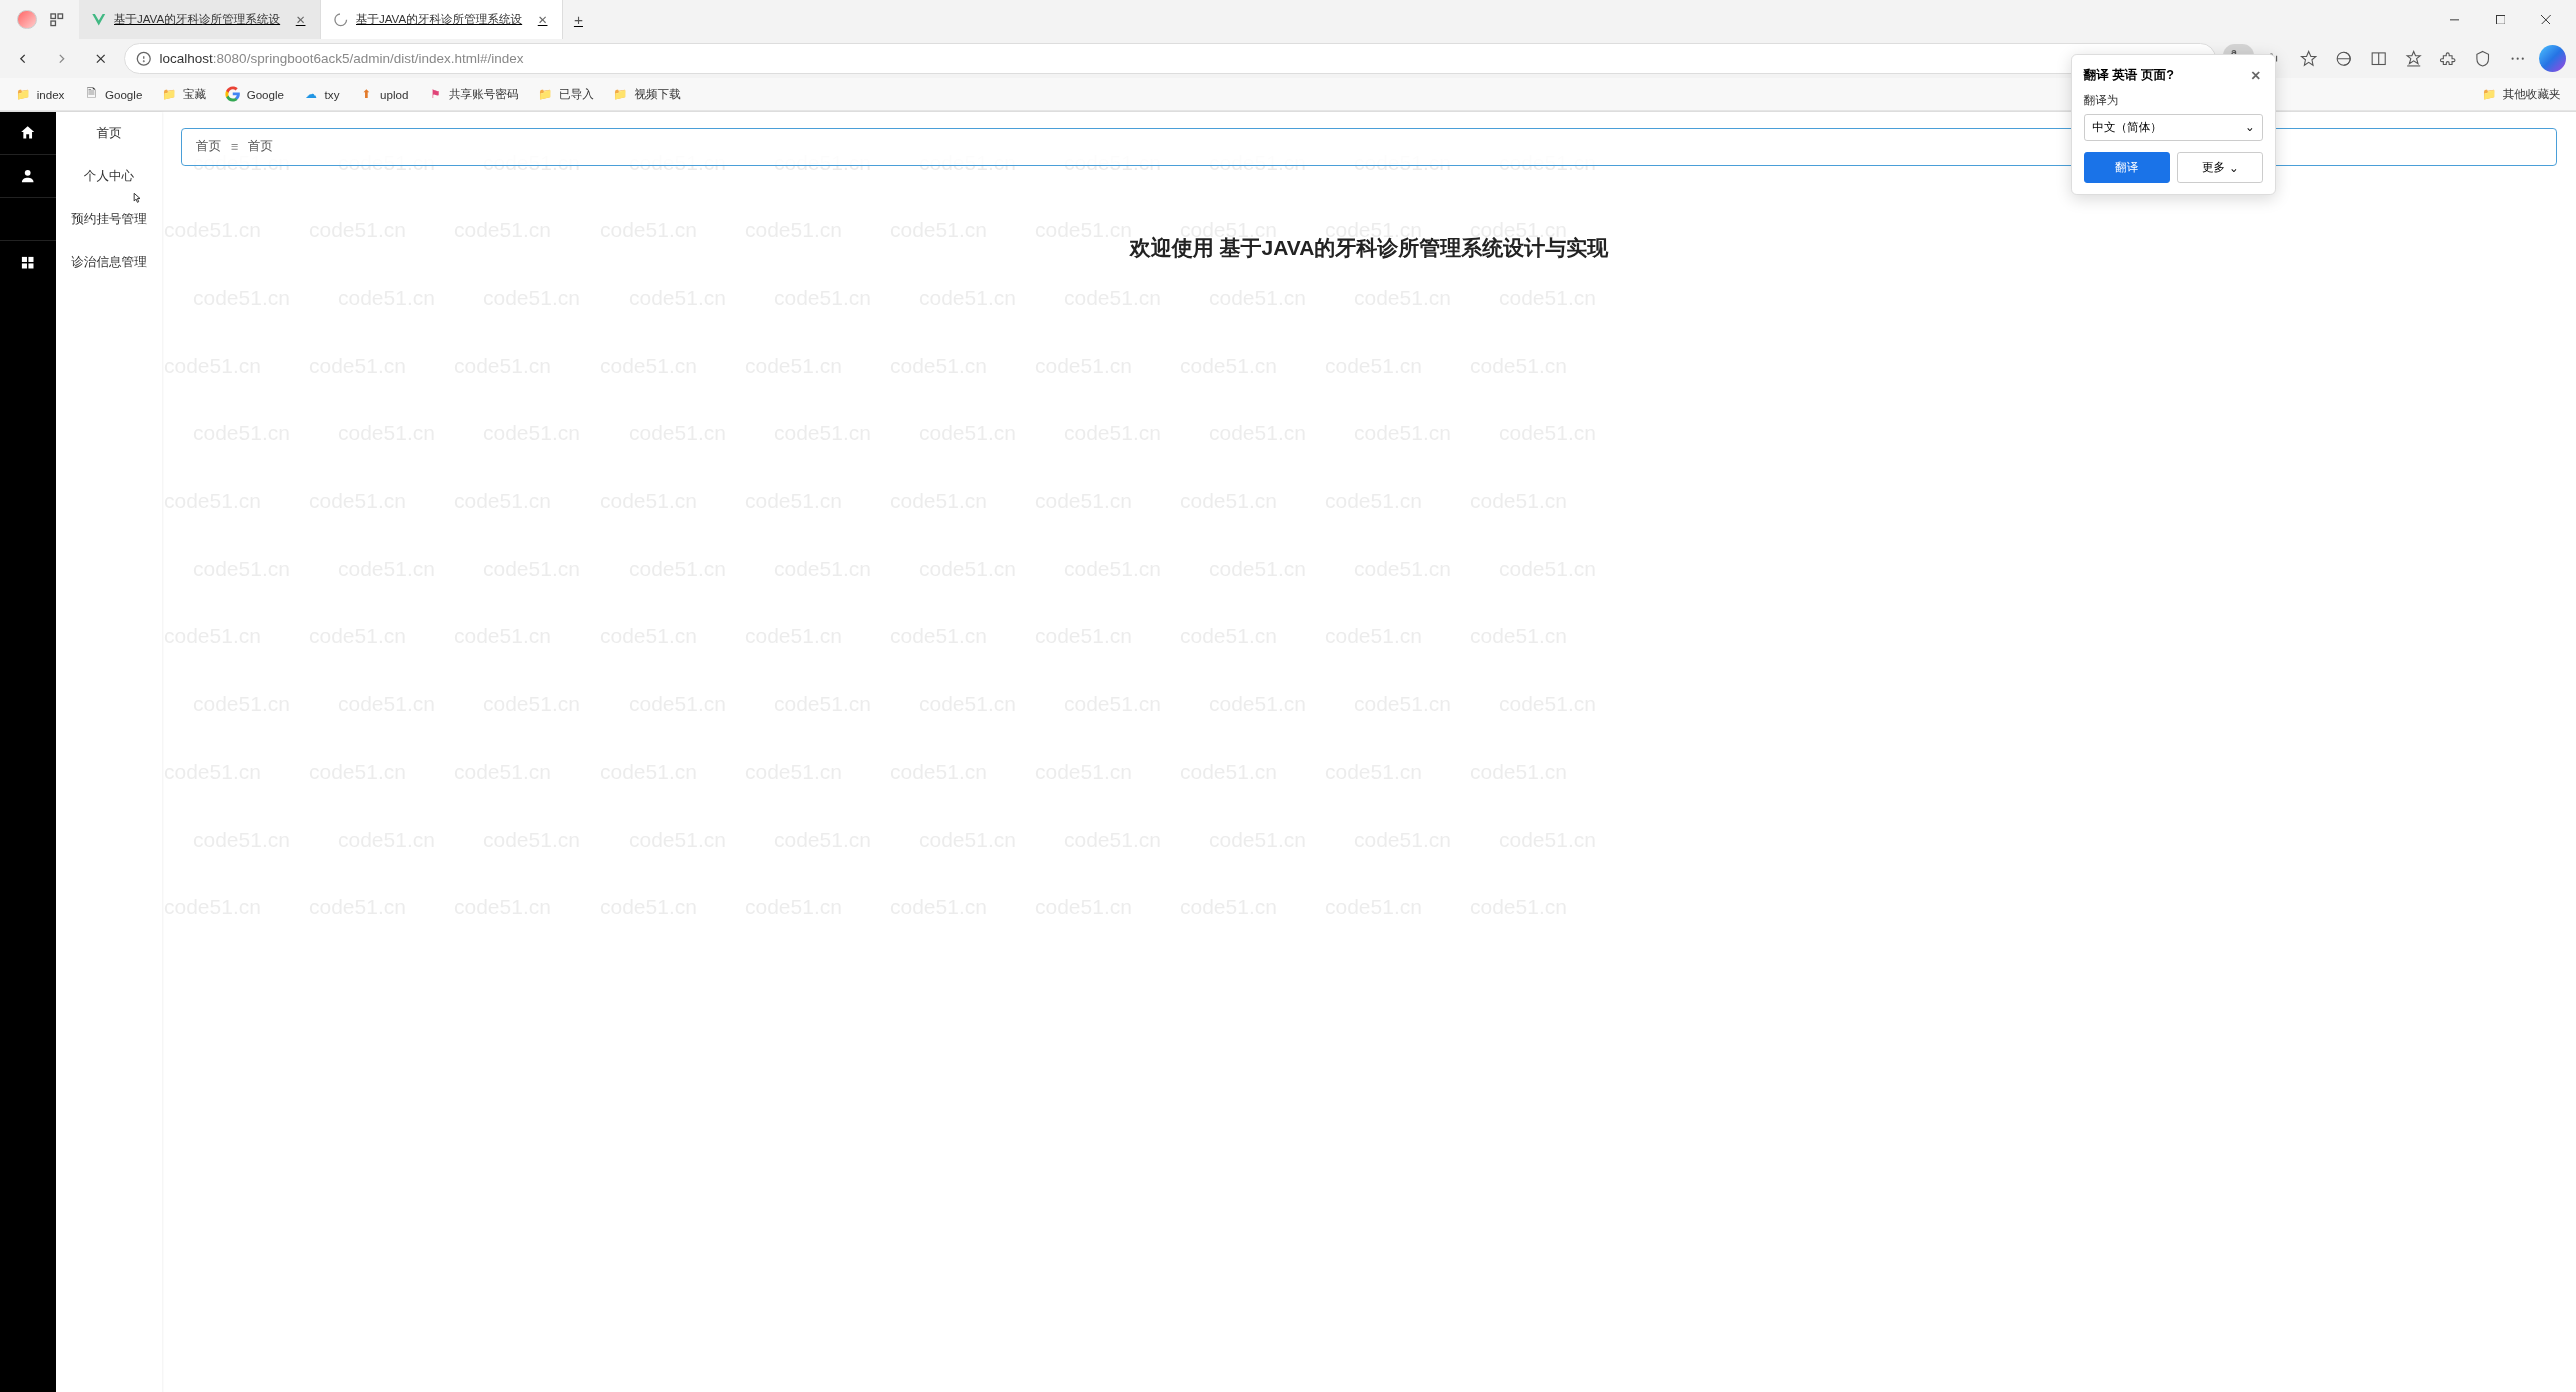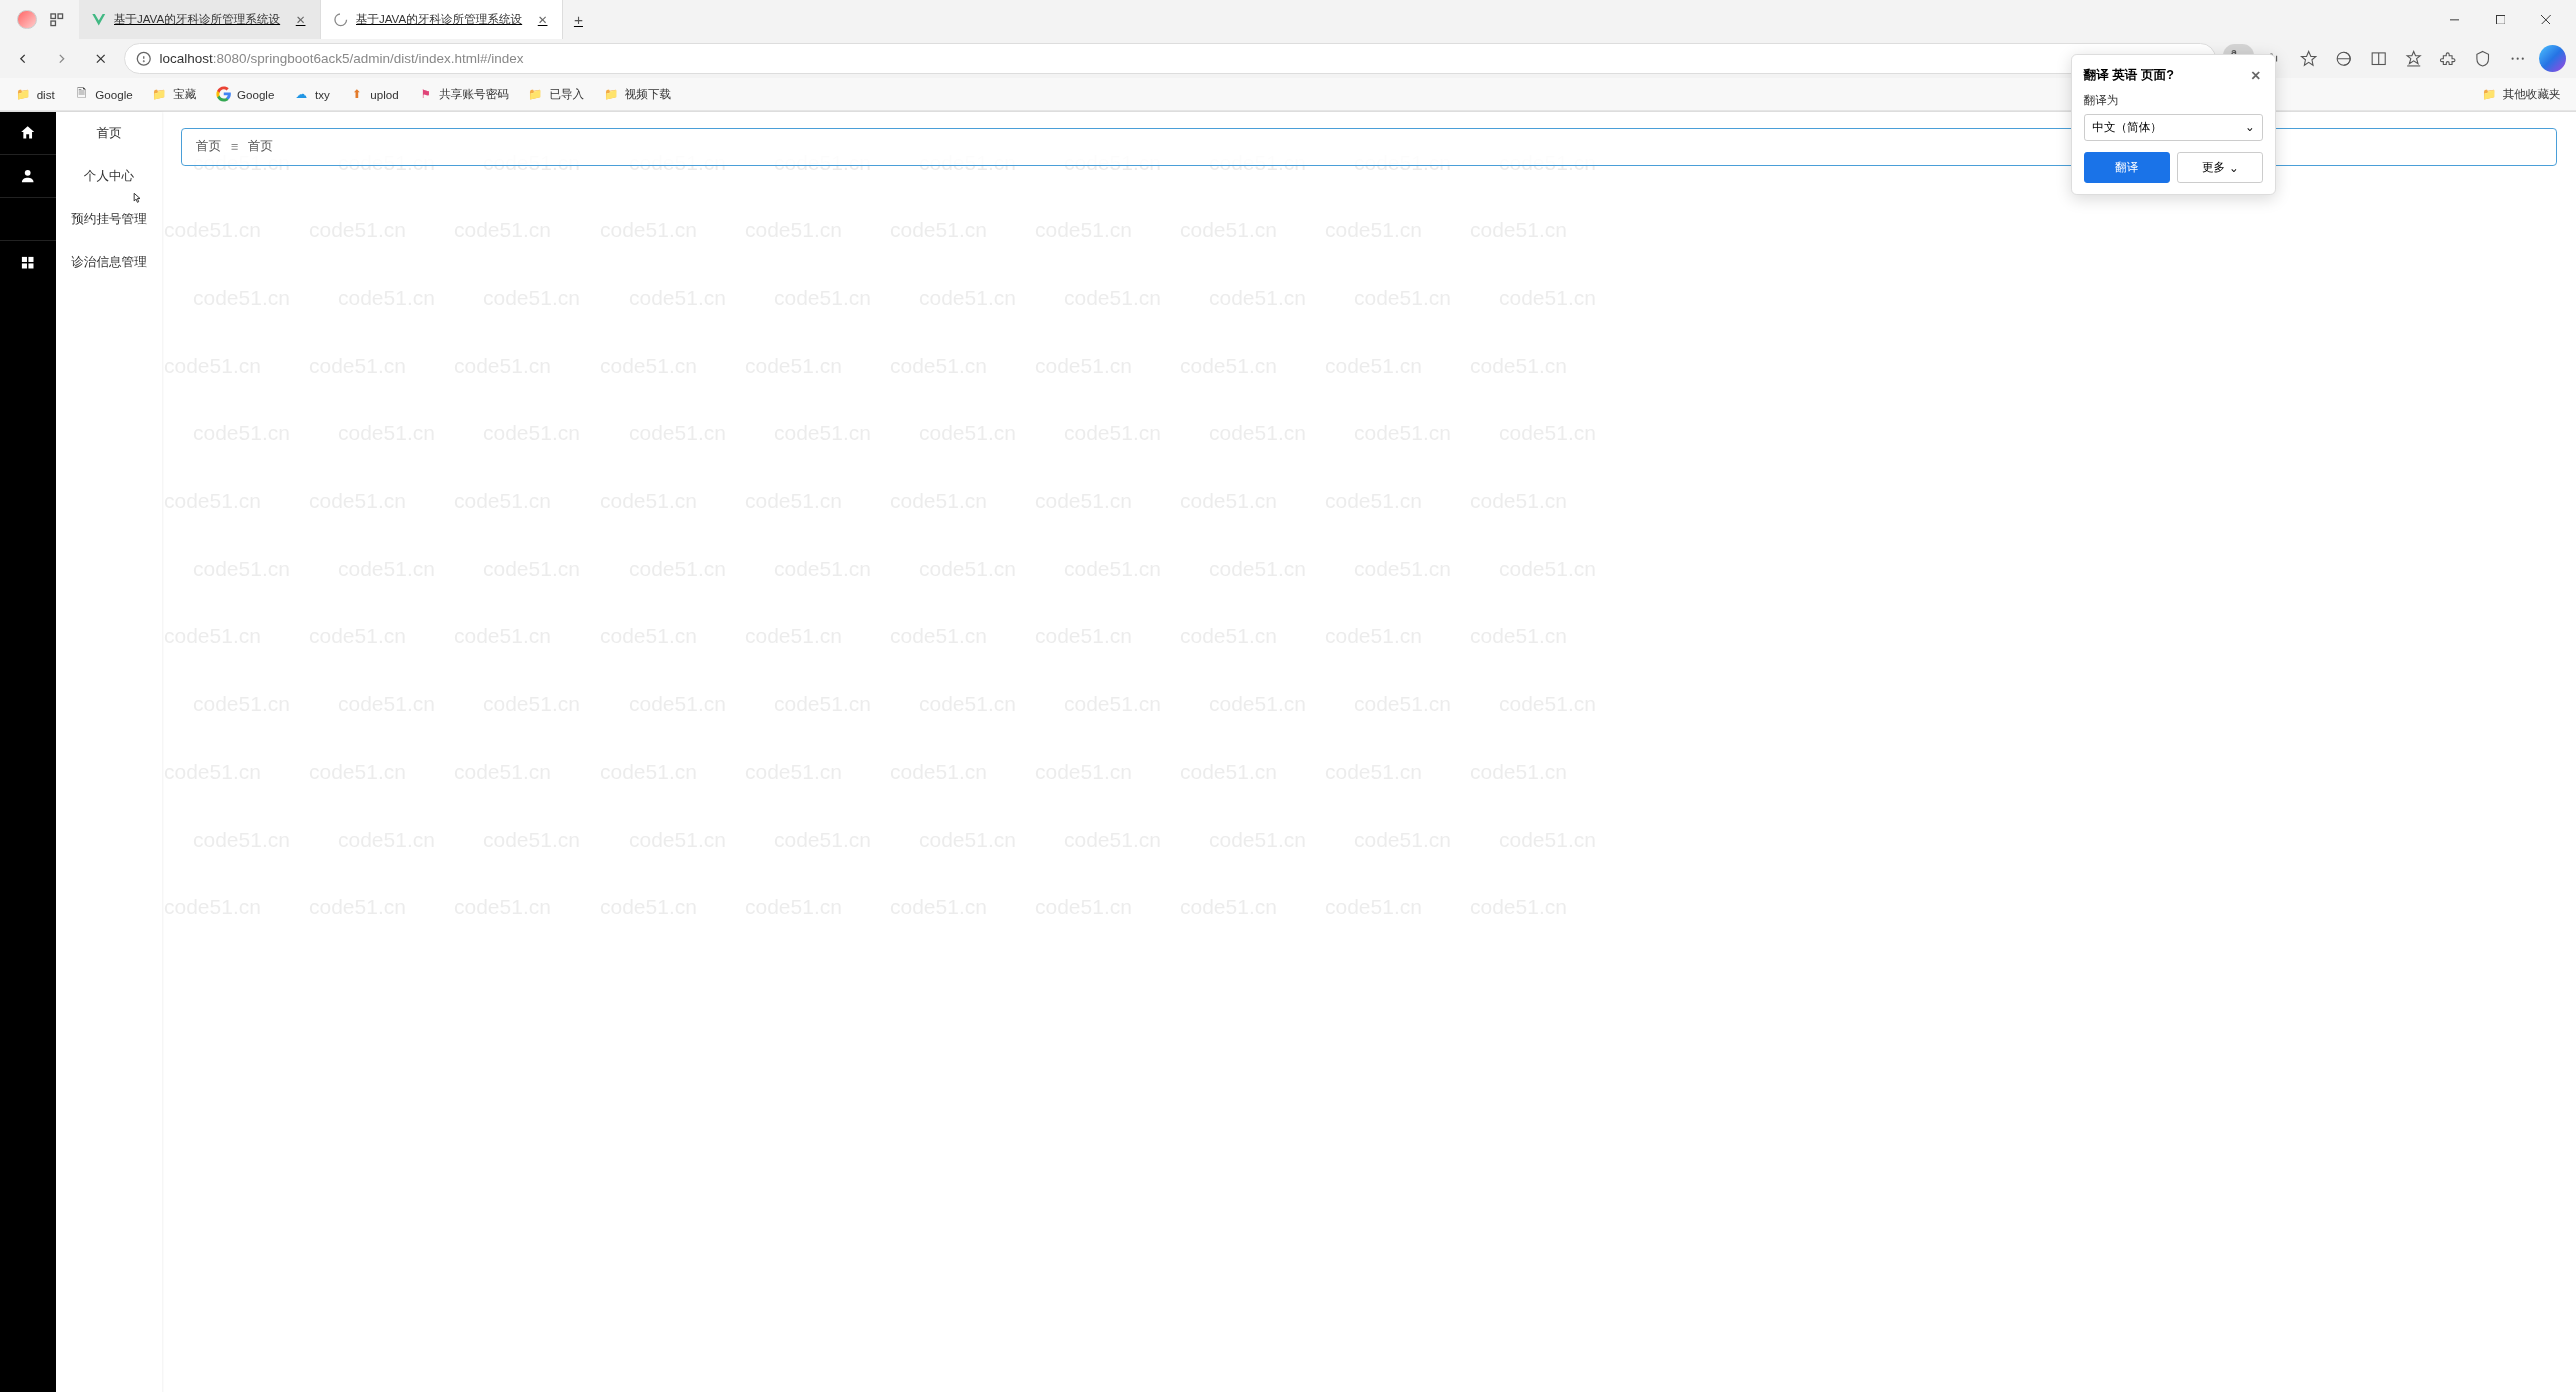--- a/index.html
+++ b/index.html
@@ -212,21 +212,21 @@
         </div>
       <div class="toolbar-icon">
           <div class="copilot-icon"></div>
         </div>
     </div>
   </div>
 
   <div class="bookmarks-bar">
     <div class="bookmark">
         <span class="bm-icon folder-icon">📁</span>
-        <span>dist</span>
+        <span>index</span>
       </div>
     <div class="bookmark">
         <span class="bm-icon">🗎</span>
         <span>Google</span>
       </div>
     <div class="bookmark">
         <span class="bm-icon folder-icon">📁</span>
         <span>宝藏</span>
       </div>
     <div class="bookmark">
@@ -467,15 +467,16 @@
   </div>
 
   <div class="main-area">
 
     <div class="breadcrumb-box">
       <span class="bc-text">首页</span>
       <span class="bc-icon">≡</span>
       <span class="bc-text">首页</span>
     </div>
 
+    <div class="welcome-text">欢迎使用 基于JAVA的牙科诊所管理系统设计与实现</div>
   </div>
 </div>
 
 
 </body></html>

